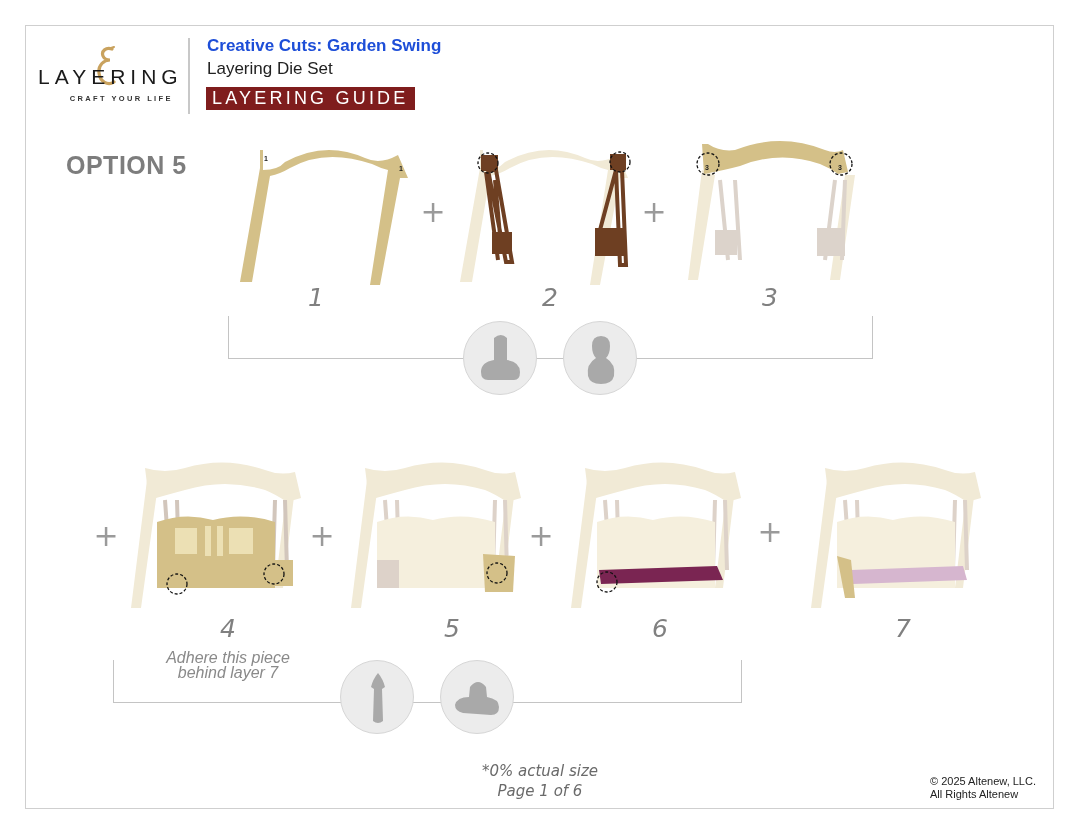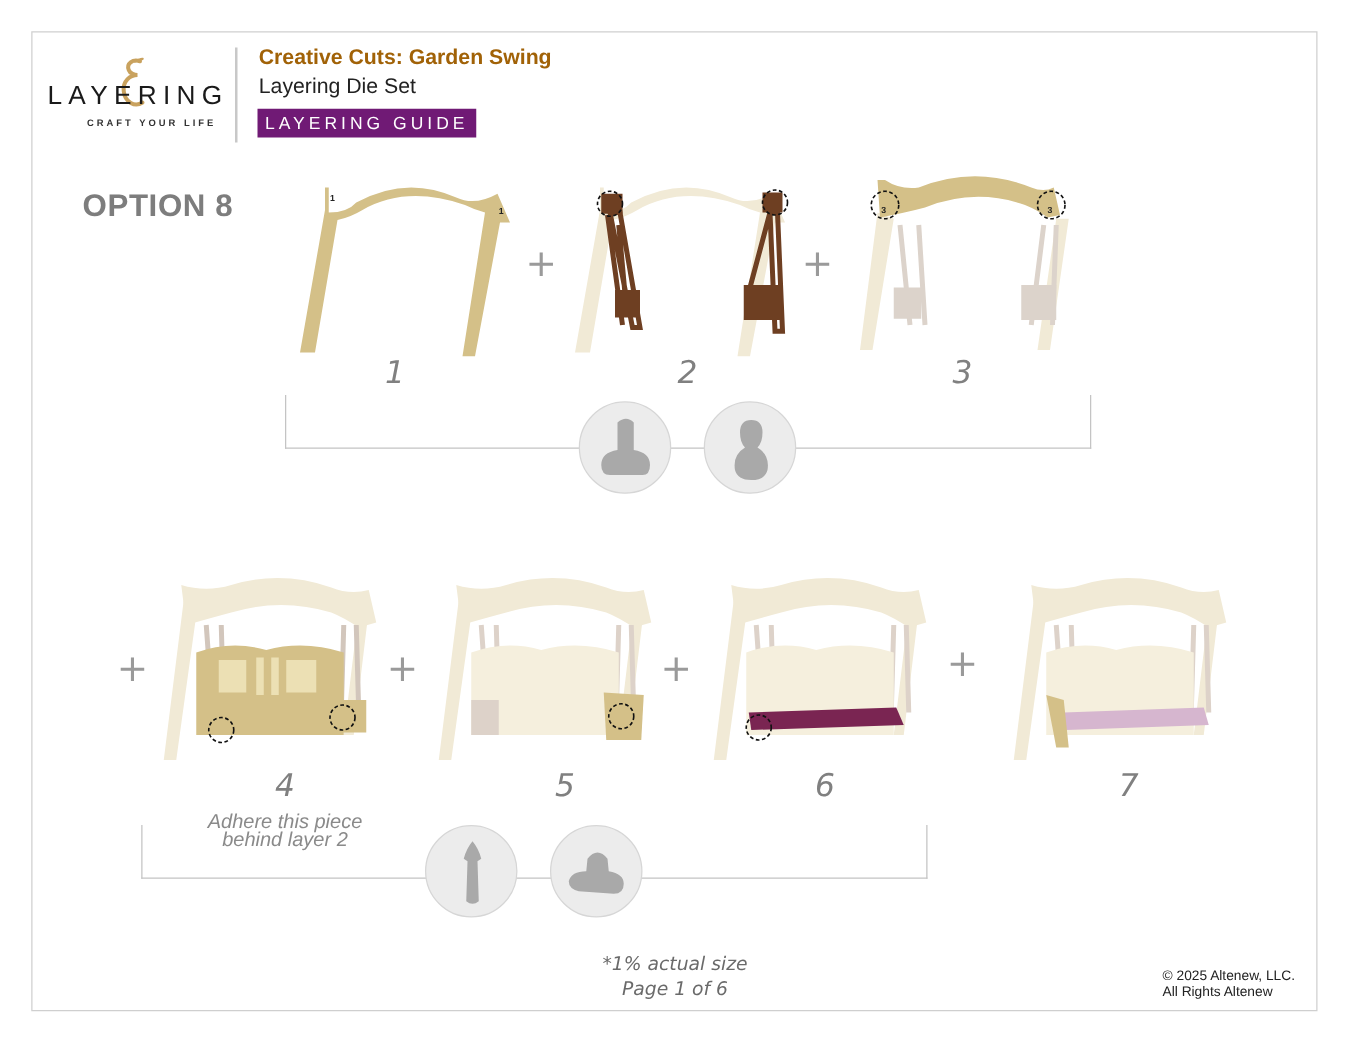--- a/index.html
+++ b/index.html
@@ -5,23 +5,23 @@
   html, body { margin: 0; padding: 0; background: #ffffff; }
   body { width: 1080px; height: 835px; position: relative; overflow: hidden; font-family: "Liberation Sans", sans-serif; }
   .frame { position: absolute; left: 25px; top: 25px; width: 1029px; height: 784px; border: 1.5px solid #cfcfcf; box-sizing: border-box; }
 
   
   .logo { position: absolute; left: 38px; top: 48px; width: 135px; height: 62px; }
   .logo-word { position: absolute; left: 0; top: 17px; width: 135px; text-align: center; font-size: 21px; letter-spacing: 5px; color: #1a1a1a; font-family: "Liberation Sans", sans-serif; }
   .logo-tag { position: absolute; left: 0; top: 46px; width: 135px; text-align: right; font-size: 7.5px; letter-spacing: 2.4px; color: #333; font-weight: bold; }
   .logo-amp { position: absolute; left: 56px; top: -2px; }
   .header-divider { position: absolute; left: 188px; top: 38px; width: 1.5px; height: 76px; background: #c8c8c8; }
-  .title { position: absolute; left: 207px; top: 36px; font-size: 17px; font-weight: bold; color: #a16207; }
+  .title { position: absolute; left: 207px; top: 36px; font-size: 17px; font-weight: bold; color: #1d4ed8; }
   .subtitle { position: absolute; left: 207px; top: 59px; font-size: 17px; color: #222; }
-  .guide-badge { position: absolute; left: 206px; top: 87px; height: 23px; padding: 0 6px; background: #701a75; color: #fff; font-size: 14px; letter-spacing: 3.2px; line-height: 23px; }
+  .guide-badge { position: absolute; left: 206px; top: 87px; height: 23px; padding: 0 6px; background: #7f1d1d; color: #fff; font-size: 18px; letter-spacing: 3.2px; line-height: 23px; }
 
   .option-title { position: absolute; left: 66px; top: 151px; font-size: 25px; font-weight: bold; color: #7d7d7d; letter-spacing: 0.5px; }
 
   
   .fig { position: absolute; }
   .step-num { position: absolute; font-size: 25px; font-style: italic; color: #808080; font-family: "DejaVu Sans", sans-serif; font-weight: 300; transform: translateX(-50%); }
   .plus { position: absolute; font-size: 30px; color: #9a9a9a; transform: translate(-50%, -50%); font-family: "DejaVu Sans", sans-serif; }
   .note { position: absolute; font-size: 16px; font-style: italic; color: #8a8a8a; text-align: center; line-height: 15px; width: 140px; transform: translateX(-50%); }
 
   .bracket { position: absolute; border: 1.5px solid #c4c4c4; border-top: none; box-sizing: border-box; }
@@ -41,21 +41,21 @@
     <path d="M14 3 L20 1" stroke="#c9a25e" stroke-width="2" stroke-linecap="round"></path>
   </svg>
   <div class="logo-word">LAYERING</div>
   <div class="logo-tag">CRAFT YOUR LIFE</div>
 </div>
 <div class="header-divider"></div>
 <div class="title">Creative Cuts: Garden Swing</div>
 <div class="subtitle">Layering Die Set</div>
 <div class="guide-badge">LAYERING GUIDE</div>
 
-<div class="option-title">OPTION 8</div>
+<div class="option-title">OPTION 5</div>
 
 <svg class="fig" style="left:230px;top:140px" width="190" height="150" viewBox="0 0 190 150">
   <path d="M33 10 L33 30 Q48 30 55 22 Q95 0 135 18 Q150 25 168 15 L178 38 L170 38 L150 145 L140 145 L158 30 Q150 28 142 24 Q95 8 60 28 Q50 34 40 36 L22 142 L10 142 L30 28 L30 10 Z" fill="#d4c088"></path>
   <text x="34" y="21" font-size="7" font-weight="bold" fill="#222" font-family="Liberation Sans, sans-serif">1</text>
   <text x="169" y="31" font-size="7" font-weight="bold" fill="#222" font-family="Liberation Sans, sans-serif">1</text>
 </svg>
 <div class="step-num" style="left:316px;top:283px">1</div>
 <div class="plus" style="left:433px;top:211px">+</div>
 
 <svg class="fig" style="left:440px;top:140px" width="220" height="150" viewBox="0 0 220 150">
@@ -108,21 +108,21 @@
   <rect x="80" y="66" width="6" height="30" fill="#ece0b4"></rect>
   <rect x="92" y="66" width="6" height="30" fill="#ece0b4"></rect>
   <rect x="104" y="68" width="24" height="26" fill="#ece0b4"></rect>
   <rect x="130" y="100" width="38" height="26" fill="#d4c088"></rect>
   <circle cx="52" cy="124" r="10" fill="none" stroke="#111" stroke-width="1.3" stroke-dasharray="3,2"></circle>
   <circle cx="149" cy="114" r="10" fill="none" stroke="#111" stroke-width="1.3" stroke-dasharray="3,2"></circle>
 </svg>
 <div class="step-num" style="left:228px;top:614px">4</div>
 <div class="note" style="left:228px;top:650px">
   <div>Adhere this piece</div>
-  <div>behind layer 2</div>
+  <div>behind layer 7</div>
 </div>
 <div class="plus" style="left:322px;top:535px">+</div>
 
 <svg class="fig" style="left:345px;top:460px" width="180" height="150" viewBox="0 0 180 150">
   <path d="M22 20 L6 148 L16 148 L33 25 Z M162 28 L150 128 L158 128 L170 28 Z" fill="#f1ead6"></path>
   <path d="M20 8 Q40 14 60 8 Q100 -4 140 10 Q155 16 170 12 L176 38 L162 42 Q150 34 140 30 Q100 18 60 30 Q45 34 24 40 Z" fill="#f1ead6"></path>
   <path d="M40 40 L45 110 M52 40 L54 110 M150 40 L148 110 M160 40 L162 110" stroke="#ddd2c9" stroke-width="4"></path>
   <path d="M32 62 Q60 52 88 60 Q118 52 150 62 L150 128 L32 128 Z" fill="#f5efdd"></path>
   <rect x="32" y="100" width="22" height="28" fill="#ddd2c9"></rect>
   <path d="M138 94 L170 96 L168 132 L140 132 Z" fill="#d4c088"></path>
@@ -158,19 +158,19 @@
       <path d="M37 12 Q42 18 44 26 L41 28 L42 60 Q37 64 32 60 L33 28 L30 26 Q32 18 37 12 Z" fill="#a9a9a9"></path>
     </svg>
 </div>
 <div class="tool-circle" style="left:440px;top:660px">
   <svg width="74" height="74" viewBox="0 0 74 74">
       <path d="M29 26 Q37 16 45 26 L46 36 Q58 38 58 46 Q58 54 50 54 L22 52 Q14 50 14 44 Q16 36 28 36 Z" fill="#a9a9a9"></path>
     </svg>
 </div>
 
 <div class="footer-center">
-  <div>*1% actual size</div>
+  <div>*0% actual size</div>
   <div>Page 1 of 6</div>
 </div>
 <div class="footer-right">
   <div>© 2025 Altenew, LLC.</div>
   <div>All Rights Altenew</div>
 </div>
 
 </body></html>

